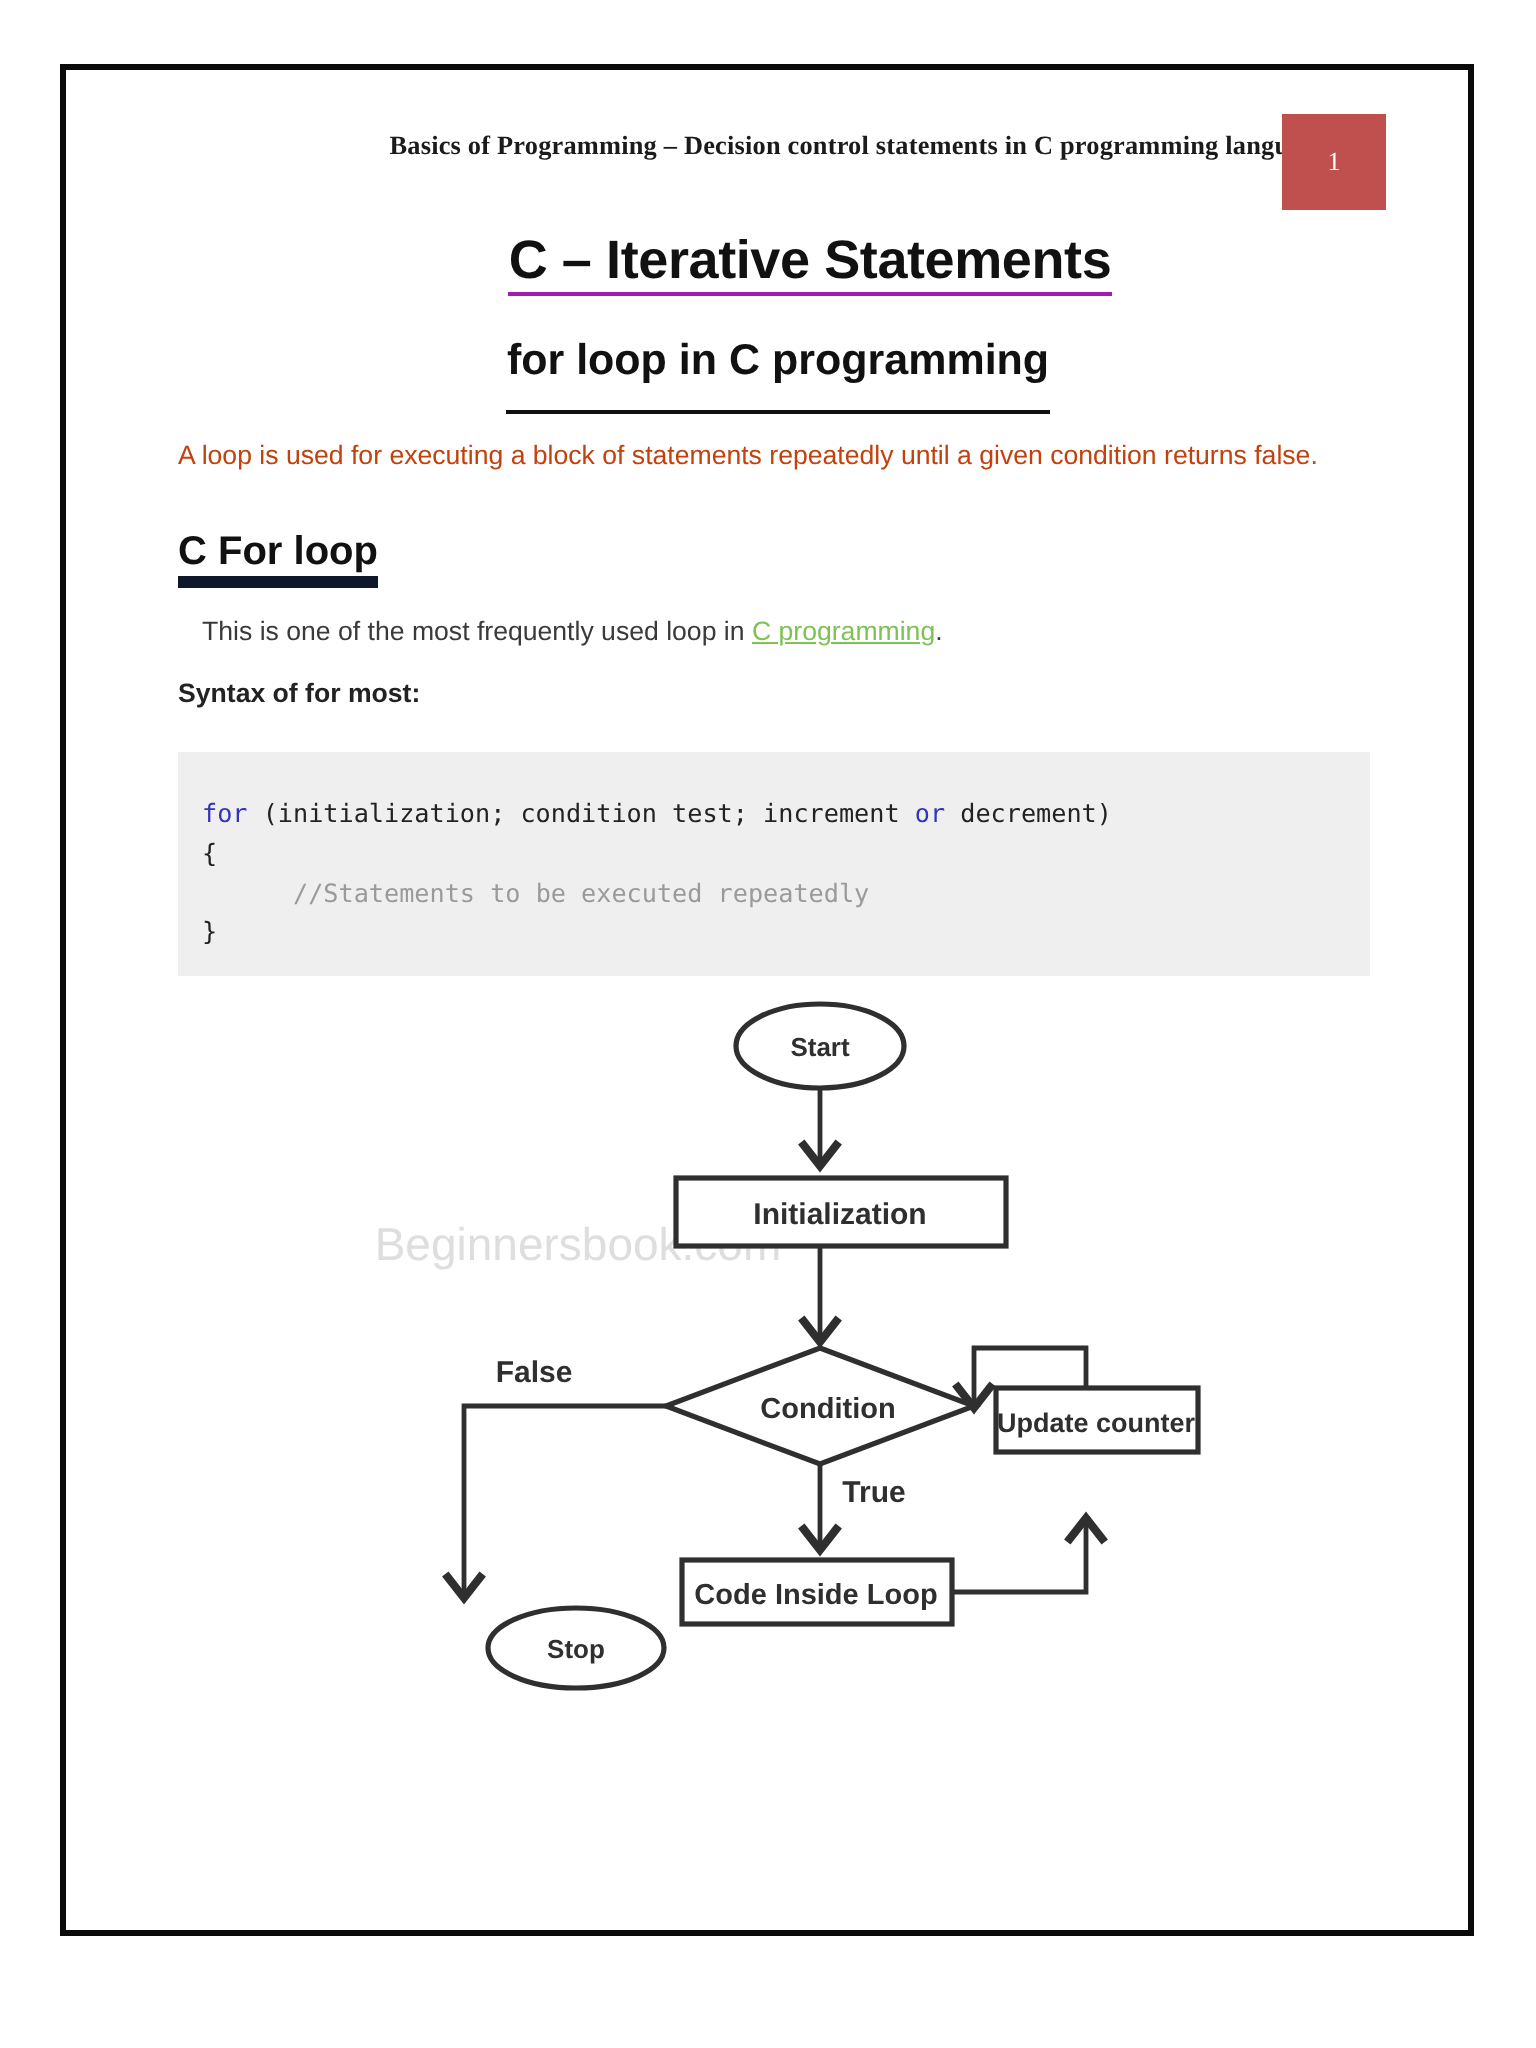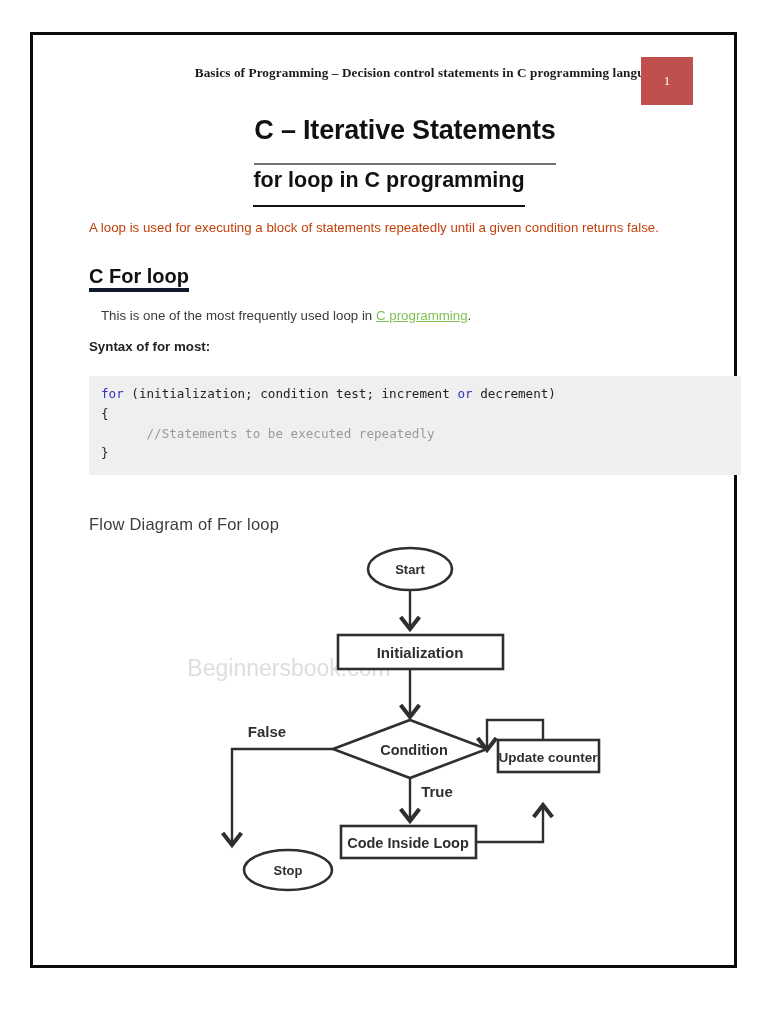--- a/index.html
+++ b/index.html
@@ -79,22 +79,22 @@
   h1.main-title {
     margin: 0;
     padding: 0;
     text-align: center;
     font-size: 27px;
     font-weight: bold;
     color: #111111;
     letter-spacing: -0.2px;
   }
   h1.main-title span.ul {
-    border-bottom: 2px solid #737373;
-    padding-bottom: 18px;
+    border-bottom: 2px solid #a21caf;
+    padding-bottom: 1px;
     margin-left: 32px;
   }
   h2.sub-title {
     margin: 22px 0 0 0;
     padding: 0;
     text-align: center;
     font-size: 21.5px;
     font-weight: bold;
     color: #111111;
   }
@@ -111,21 +111,21 @@
   }
 
   h3.section-head {
     margin: 28px 0 0 0;
     font-size: 20px;
     font-weight: bold;
     color: #111111;
     display: block;
   }
   h3.section-head span.ul {
-    border-bottom: 4px solid #0f172a;
+    border-bottom: 6px solid #0f172a;
     padding-bottom: 1px;
   }
 
   p.lead-text {
     margin: 20px 0 0 12px;
     font-size: 13.3px;
     color: #3a3a3a;
   }
   a.inline-link {
     color: #7ec254;
@@ -136,28 +136,28 @@
     margin: 16px 0 0 0;
     font-size: 13.3px;
     font-weight: bold;
     color: #222222;
   }
 
   
   #code-block {
     margin: 22px 0 0 0;
     background: #efeff0;
-    padding: 8px 12px 12px 12px;
+    padding: 21px 12px 12px 12px;
     font-family: "DejaVu Sans Mono", "Liberation Mono", monospace;
     font-size: 12.6px;
     line-height: 1.56;
     color: #222222;
     white-space: pre;
     box-sizing: border-box;
-    width: 652px;
+    width: 596px;
   }
   .kw { color: #3333bb; }
   .cmt { color: #9a9a9a; }
 
   h3.flow-head {
     margin: 40px 0 0 0;
     font-size: 16.5px;
     font-weight: normal;
     color: #3d3d3d;
     letter-spacing: 0.2px;
@@ -225,21 +225,20 @@
 
       <p class="lead-text"><span>This is one of the most frequently used loop in </span><a class="inline-link" href="#">C programming</a><span>.</span></p>
 
       <p class="syntax-label">Syntax of for most:</p>
 
       <div id="code-block"><span class="kw">for</span><span> (initialization; condition test; increment </span><span class="kw">or</span><span> decrement)</span>
 <span>{</span>
       <span class="cmt">//Statements to be executed repeatedly</span>
 <span>}</span></div>
 
-      <h3 class="flow-head">Flow Diagram of For loop</h3>
 
       <div id="flow-diagram">
         <svg width="600" height="370" viewBox="0 0 600 370" xmlns="http://www.w3.org/2000/svg">
           <defs>
             <marker id="arrowhead" markerWidth="9" markerHeight="9" refX="5.2" refY="4.5" orient="auto" markerUnits="strokeWidth">
               <path d="M0.6,0.6 L5.6,4.5 L0.6,8.4" fill="none" stroke="#2f2f2f" stroke-width="1.7"></path>
             </marker>
           </defs>
 
           <text class="fd-watermark" x="200" y="132" text-anchor="middle">Beginnersbook.com</text>

